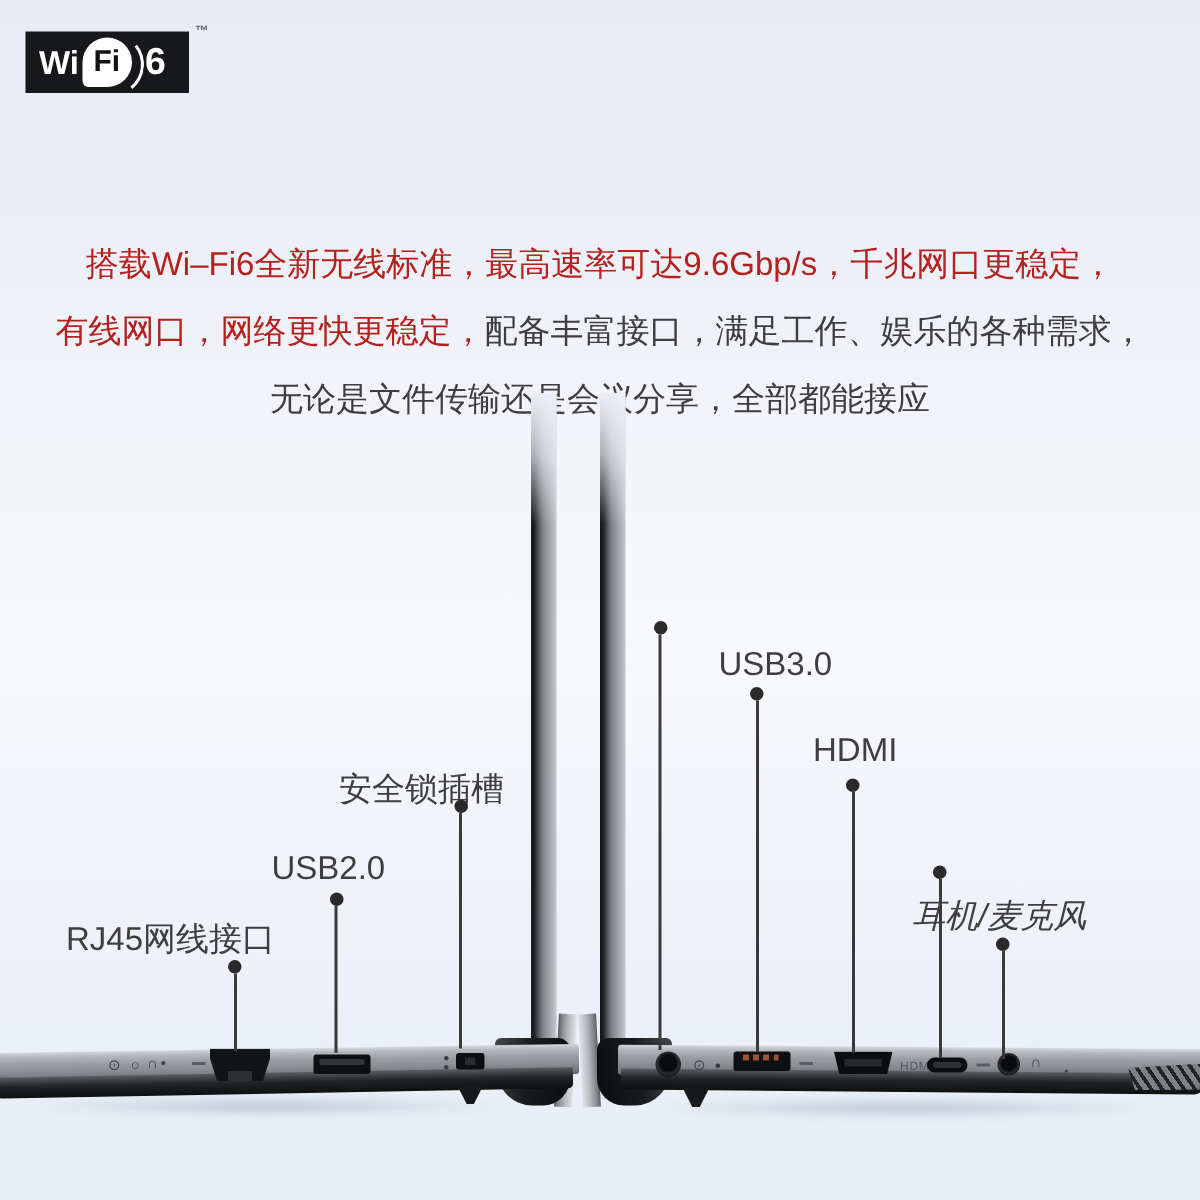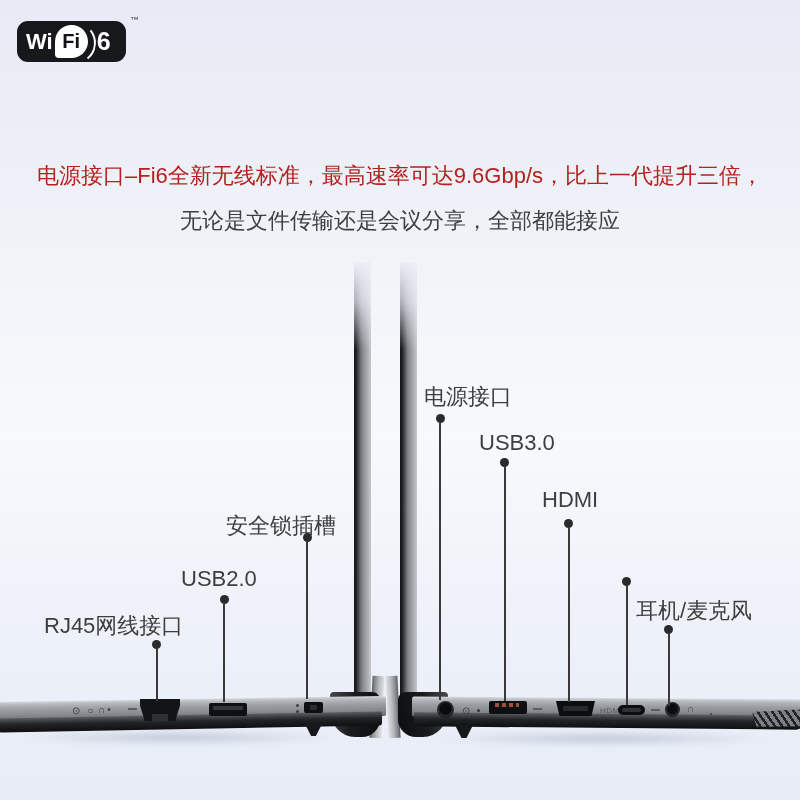--- a/index.html
+++ b/index.html
@@ -2,21 +2,21 @@
 <html><head>
 <meta charset="utf-8">
 <style>
   html,body{margin:0;padding:0;background:#fff;}
   .stage{position:relative;width:800px;height:800px;overflow:hidden;
     font-family:"Liberation Sans",sans-serif;
     background:linear-gradient(180deg,#e8ebf5 0%,#ebeef6 15%,#f2f4f9 35%,#f7f9fc 55%,#eff2f9 75%,#e7ecf7 100%);}
 
   
   .badge{position:absolute;left:17px;top:21px;width:109px;height:41px;}
-  .badge-pill{position:absolute;inset:0;background:#17181b;border-radius:11px;
+  .badge-pill{position:absolute;inset:0;background:#17181b;border-radius:0;
     display:flex;align-items:center;padding:0 8px 0 9px;text-align:center;}
   .badge-wi{color:#fff;font-weight:bold;font-size:22px;}
   .badge-bubble{width:33px;height:33px;background:#fff;border-radius:50% 50% 50% 12%;
     display:flex;align-items:center;justify-content:center;margin-left:2px;flex:none;}
   .badge-fi{color:#101215;font-weight:bold;font-size:20px;}
   .badge-arc{position:absolute;left:37px;top:1px;width:38px;height:38px;border:2px solid transparent;
     border-right-color:#fff;border-radius:50%;transform:rotate(6deg);}
   .badge-6{color:#fff;font-weight:bold;font-size:25px;margin-left:9px;}
   .badge-tm{position:absolute;right:-13px;top:-6px;font-size:9px;color:#5a5e66;font-weight:bold;}
 
@@ -107,21 +107,21 @@
   .co-label{position:absolute;font-size:22px;color:#3e3e3e;white-space:nowrap;z-index:6;}
   .co-dot{position:absolute;width:9px;height:9px;border-radius:50%;background:#2a2a2a;z-index:6;}
   .co-line{position:absolute;width:2px;background:#3a3a3a;z-index:5;}
   #lbl-lock{left:226px;top:511px;}   #dot-lock{left:303px;top:533px;}   #line-lock{left:306px;top:542px;height:157px;}
   #lbl-usb2{left:181px;top:566px;}   #dot-usb2{left:220px;top:595px;}   #line-usb2{left:223px;top:604px;height:98px;}
   #lbl-rj45{left:44px;top:611px;}    #dot-rj45{left:152px;top:640px;}   #line-rj45{left:156px;top:649px;height:52px;}
   #lbl-power{left:424px;top:382px;}  #dot-power{left:436px;top:414px;}  #line-power{left:439px;top:423px;height:277px;}
   #lbl-usb3{left:479px;top:430px;}   #dot-usb3{left:500px;top:458px;}   #line-usb3{left:504px;top:467px;height:234px;}
   #lbl-hdmi{left:542px;top:487px;}   #dot-hdmi{left:564px;top:519px;}   #line-hdmi{left:568px;top:528px;height:174px;}
   #lbl-typec{left:587px;top:549px;}  #dot-typec{left:622px;top:577px;}  #line-typec{left:626px;top:586px;height:119px;}
-  #lbl-audio{left:636px;top:596px;}  #dot-audio{left:664px;top:625px;}  #line-audio{left:668px;top:634px;height:72px;}
+  #lbl-audio{left:608px;top:596px;font-style:italic;}  #dot-audio{left:664px;top:625px;}  #line-audio{left:668px;top:634px;height:72px;}
 </style>
 </head>
 <body>
 
 <div class="stage">
 
   <div class="badge">
     <div class="badge-pill">
       <span class="badge-wi">Wi</span>
       <span class="badge-bubble">
@@ -129,21 +129,24 @@
       </span>
       <span class="badge-arc"></span>
       <span class="badge-6">6</span>
     </div>
     <span class="badge-tm">™</span>
   </div>
 
 
   <div class="desc">
     <div class="desc-line">
-      <span class="red">电源接口–Fi6全新无线标准，最高速率可达9.6Gbp/s，比上一代提升三倍，</span>
+      <span class="red">搭载Wi–Fi6全新无线标准，最高速率可达9.6Gbp/s，千兆网口更稳定，</span>
+    </div>
+    <div class="desc-line">
+      <span class="red">有线网口，网络更快更稳定，</span><span>配备丰富接口，满足工作、娱乐的各种需求，</span>
     </div>
     <div class="desc-line">
       <span>无论是文件传输还是会议分享，全部都能接应</span>
     </div>
   </div>
 
   <div>
     <div class="floor-shadow" id="shadow-left"></div>
     <div class="lid-wedge" id="lid-wedge-left"></div>
     <div class="screen" id="screen-left"></div>
@@ -188,21 +191,20 @@
   <span class="co-line" id="line-rj45"></span>
 
   <span class="co-label" id="lbl-usb2">USB2.0</span>
   <span class="co-dot" id="dot-usb2"></span>
   <span class="co-line" id="line-usb2"></span>
 
   <span class="co-label" id="lbl-lock">安全锁插槽</span>
   <span class="co-dot" id="dot-lock"></span>
   <span class="co-line" id="line-lock"></span>
 
-  <span class="co-label" id="lbl-power">电源接口</span>
   <span class="co-dot" id="dot-power"></span>
   <span class="co-line" id="line-power"></span>
 
   <span class="co-label" id="lbl-usb3">USB3.0</span>
   <span class="co-dot" id="dot-usb3"></span>
   <span class="co-line" id="line-usb3"></span>
 
   <span class="co-label" id="lbl-hdmi">HDMI</span>
   <span class="co-dot" id="dot-hdmi"></span>
   <span class="co-line" id="line-hdmi"></span>

